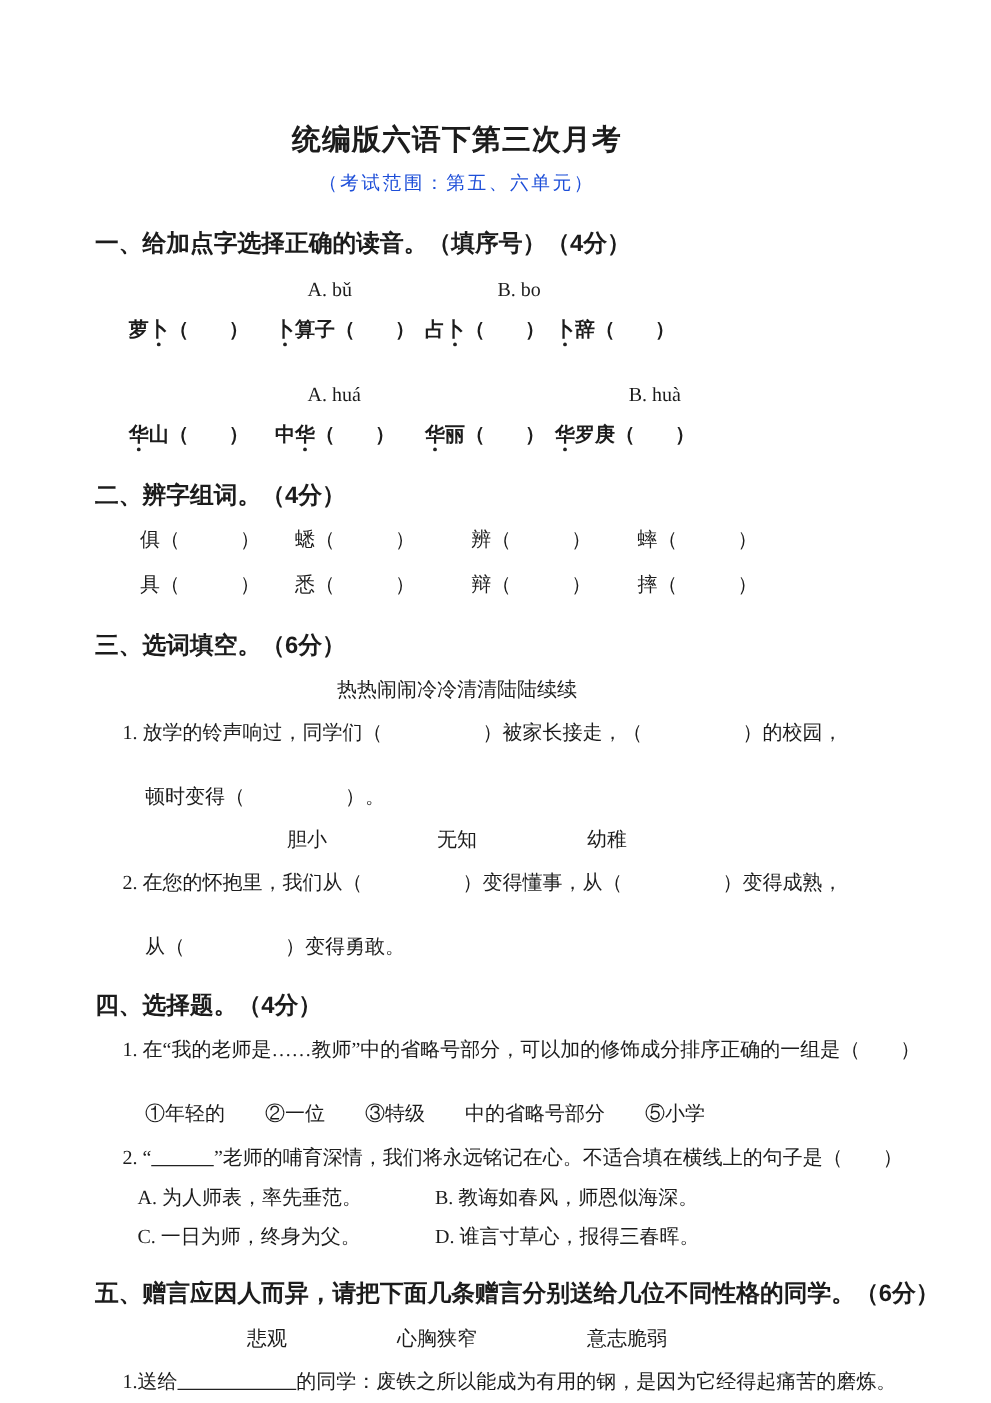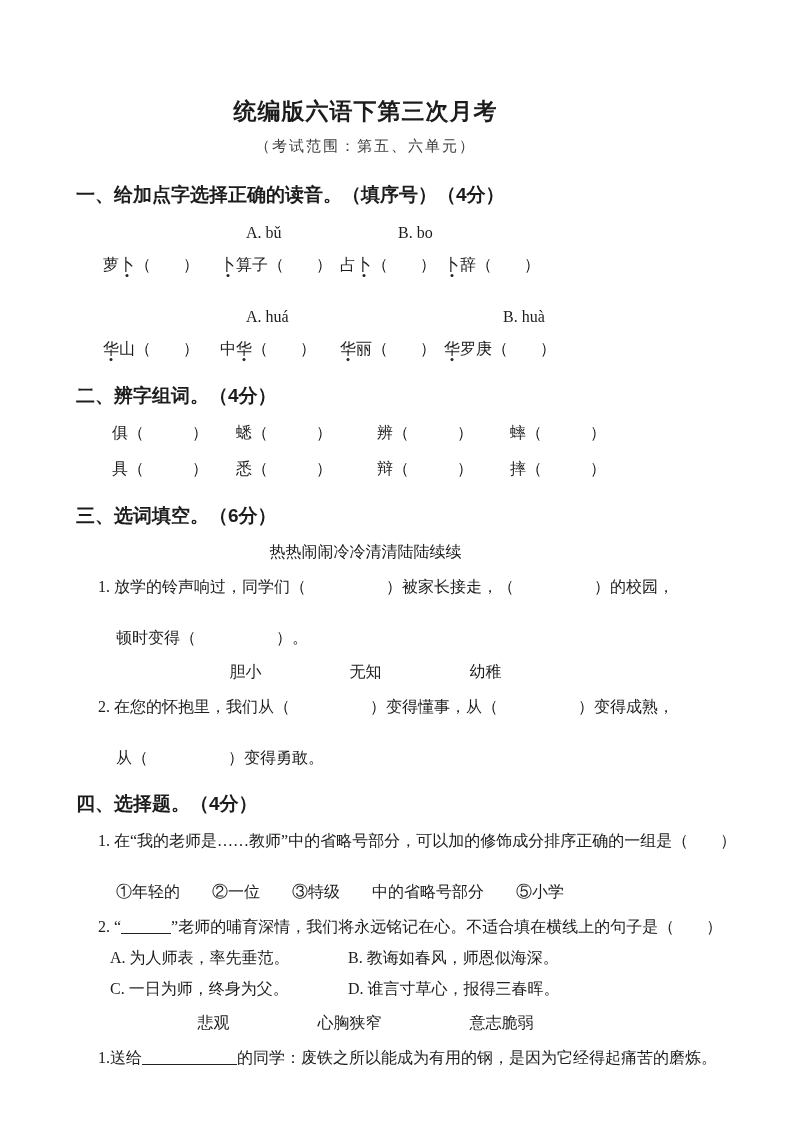--- a/index.html
+++ b/index.html
@@ -10,35 +10,35 @@
     font-family: "Liberation Serif", "DejaVu Serif", serif;
     overflow: hidden;
   }
   .page { width: 731px; height: 1122px; padding: 96px 76px 0 76px; }
 
   .title {
     font-family: "Liberation Sans", "DejaVu Sans", sans-serif;
     font-size: 23px; font-weight: 700; text-align: center; letter-spacing: 1px;
   }
   .subtitle {
-    font-size: 15px; text-align: center; margin-top: 10px; letter-spacing: 2px; color: #404040;
+    font-size: 15px; text-align: center; margin-top: 10px; letter-spacing: 2px; color: #1d4ed8;
   }
 
   .sec-h {
     font-family: "Liberation Sans", "DejaVu Sans", sans-serif;
     font-size: 19px; font-weight: 700; margin-top: 22px; white-space: nowrap;
   }
   .sec-h.first { margin-top: 26px; }
 
   .pinyin-row { display: flex; margin-top: 16px; padding-left: 170px; font-size: 16px; }
   .pinyin-row.gap-top { margin-top: 31px; justify-content: space-between; }
   .pinyin-row .opt { width: 152px; }
 
   .wrow { display: flex; margin-top: 11px; font-size: 16px; white-space: nowrap; line-height: 24px; }
-  .s1row { padding-left: 27px; }
+  .s1row { padding-left: 27px; font-weight: bold; }
   .s1row .cell:nth-child(1) { width: 117px; }
   .s1row .cell:nth-child(2) { width: 120px; }
   .s1row .cell:nth-child(3) { width: 104px; }
   .s2row { padding-left: 36px; margin-top: 12px; }
   .s2row .cell:nth-child(1) { width: 124px; }
   .s2row .cell:nth-child(2) { width: 141px; }
   .s2row .cell:nth-child(3) { width: 133px; }
 
   .dotted { position: relative; }
   .dotted::after {
@@ -140,20 +140,21 @@
       <span class="c2">A. 为人师表，率先垂范。</span>
       <span class="c2">B. 教诲如春风，师恩似海深。</span>
     </div>
     <div class="choices2">
       <span class="c2">C. 一日为师，终身为父。</span>
       <span class="c2">D. 谁言寸草心，报得三春晖。</span>
     </div>
   </section>
 
   <section>
+    <h2 class="sec-h">五、赠言应因人而异，请把下面几条赠言分别送给几位不同性格的同学。（6分）</h2>
     <div class="bank wide-gap">
       <span>悲观</span>
       <span>心胸狭窄</span>
       <span>意志脆弱</span>
     </div>
     <div class="bline">
       <span>1.送给</span><span class="uline ul95"></span><span>的同学：废铁之所以能成为有用的钢，是因为它经得起痛苦的磨炼。</span>
     </div>
   </section>
 

